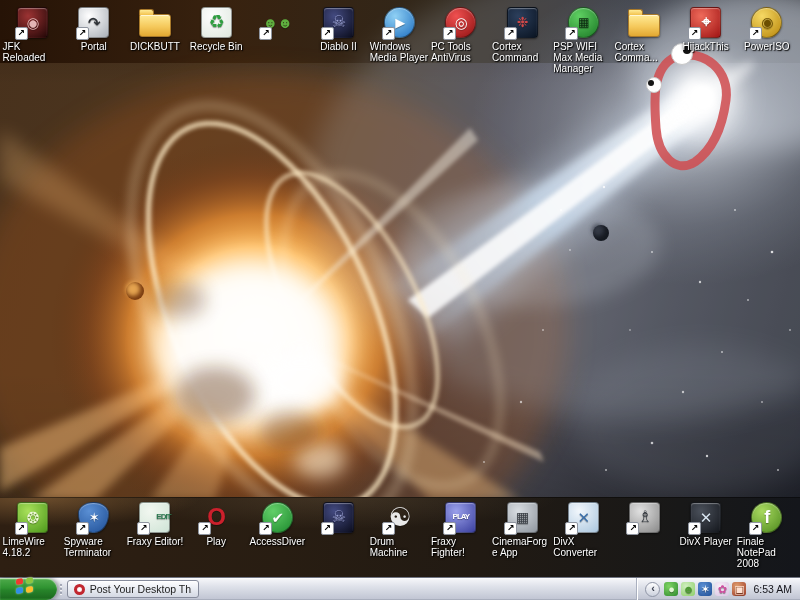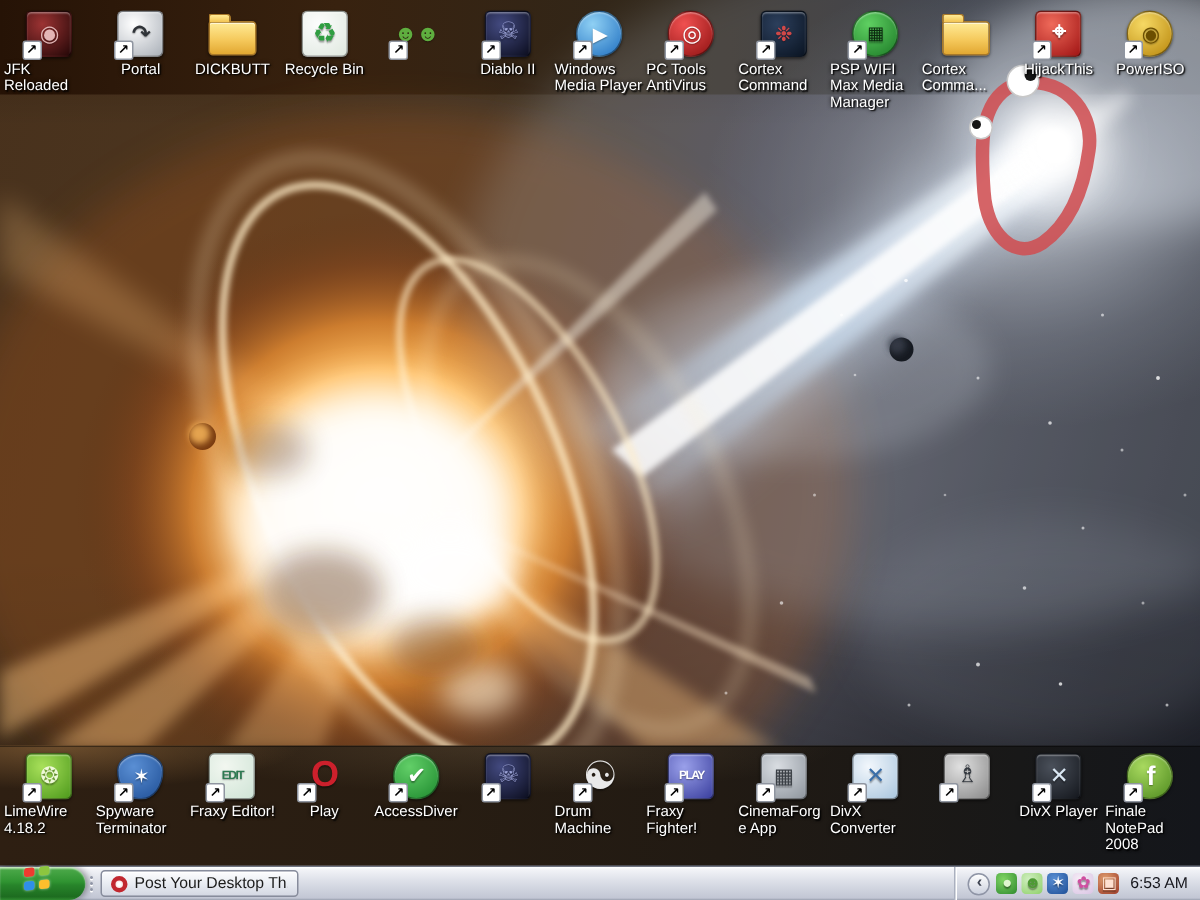--- a/index.html
+++ b/index.html
@@ -338,21 +338,21 @@
           <div class="tile shape-shield" style="background: radial-gradient(circle at 35% 28%, rgb(90, 143, 212), rgb(31, 79, 150));">
             <span class="g" style="font-size: 13px; color: rgb(255, 255, 255);">✶</span>
           </div>
           <div class="arrow">↗</div>
         </div>
         <div class="lbl">Spyware Terminator</div>
       </div>
       <div class="slot">
         <div class="ico">
           <div class="tile" style="background: radial-gradient(circle at 35% 28%, rgb(242, 247, 240), rgb(207, 228, 214));">
-            <span class="g" style="font-size: 8px; color: rgb(46, 122, 82); letter-spacing: -1px;">EDIT</span>
+            <span class="g" style="font-size: 8px; color: rgb(46, 122, 82); letter-spacing: -1px; padding-left: 17px;">EDIT</span>
           </div>
           <div class="arrow">↗</div>
         </div>
         <div class="lbl">Fraxy Editor!</div>
       </div>
       <div class="slot">
         <div class="ico">
           <span class="g" style="font-size: 24px; color: rgb(204, 32, 44);">O</span>
           <div class="arrow">↗</div>
         </div>

